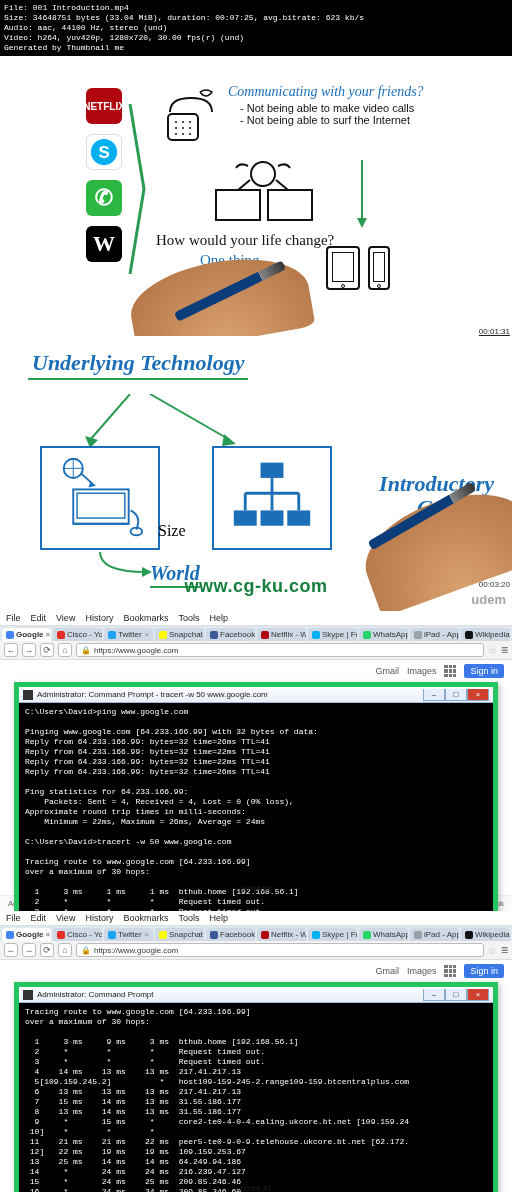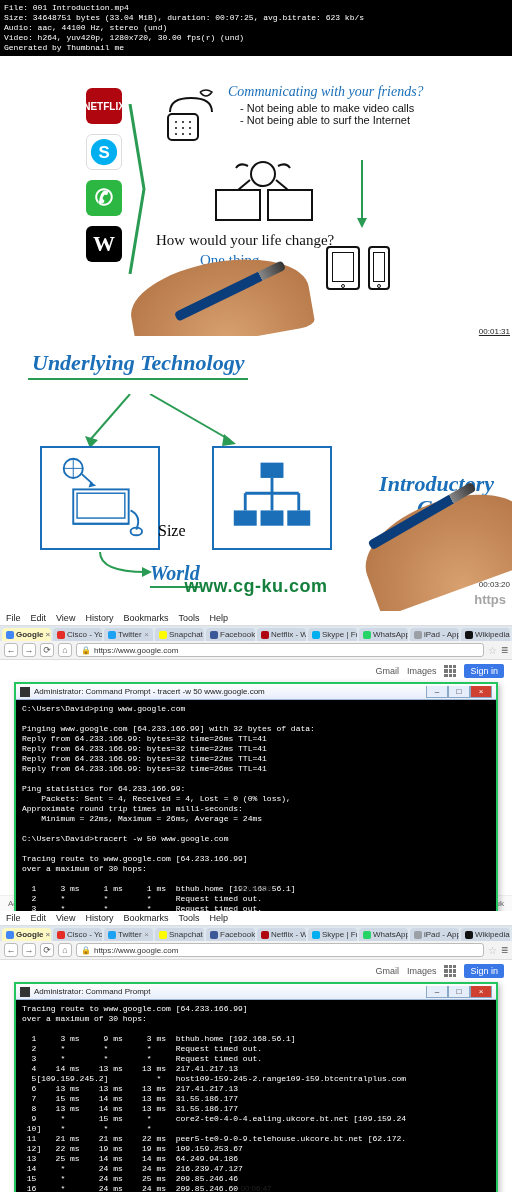--- a/index.html
+++ b/index.html
@@ -136,21 +136,21 @@
   .menubar {
     display: flex; gap: 10px; padding: 2px 6px; font-size: 9px; color: #222;
     border-bottom: 1px solid #ddd;
   }
   .tabstrip { display: flex; gap: 2px; padding: 2px 2px 0 2px; background: #dfe7ef; }
   .browser-tab {
     flex: 1 1 0; min-width: 0; padding: 2px 4px; font-size: 8px; color: #333;
     background: #cfd9e6; border-top-left-radius: 4px; border-top-right-radius: 4px;
     display: flex; align-items: center; gap: 2px; overflow: hidden; white-space: nowrap;
   }
-  .browser-tab.active { background: #fef9c3; font-weight: bold; }
+  .browser-tab.active { background: #ffffff; font-weight: bold; }
   .browser-tab .favicon { width: 8px; height: 8px; border-radius: 2px; flex-shrink: 0; }
   .close-x { margin-left: auto; color: #888; font-size: 8px; flex-shrink: 0; }
 
   .addrbar { display: flex; align-items: center; gap: 4px; padding: 2px 4px; background: #f3f3f3; border-bottom: 1px solid #ddd; }
   .nav-btn { width: 14px; height: 14px; border: 1px solid #bbb; border-radius: 3px; background: #fff; display:flex;align-items:center;justify-content:center;font-size:9px;color:#555; }
   .url-field { flex: 1; height: 14px; border: 1px solid #bbb; border-radius: 3px; padding: 0 4px; font-size: 8px; color: #333; display:flex;align-items:center; background:#fff;}
   .url-lock { color: #2a9b52; margin-right: 3px; font-size: 8px; }
   .star { color: #bbb; font-size: 10px; }
   .menu-icon { font-size: 12px; color: #555; }
 
@@ -158,21 +158,21 @@
   .google-links { position: absolute; top: 4px; right: 8px; font-size: 9px; color: #555; display: flex; gap: 8px; align-items: center; }
   .signin-btn { background: #3b78e7; color: #fff; padding: 2px 6px; border-radius: 2px; font-size: 9px; }
   .apps-grid {
     width: 12px; height: 12px; display: grid; grid-template-columns: repeat(3,1fr);
     grid-template-rows: repeat(3,1fr); gap: 1px;
   }
   .apps-grid span { background: #777; }
 
   .cmd-window {
     position: absolute; left: 14px; right: 14px; top: 22px;
-    border: 2px solid #22c55e; background: #ecf2f9;
+    border: 5px solid #22c55e; background: #ecf2f9;
     box-shadow: 2px 2px 6px rgba(0,0,0,.25);
   }
   .cmd-titlebar {
     height: 16px; display: flex; align-items: center; padding: 0 4px;
     font-size: 8px; color: #222; background: linear-gradient(#fdfdfd,#e7eefb);
     border-bottom: 1px solid #9fb6d4;
   }
   .cmd-title-icon { width: 10px; height: 10px; background: #333; margin-right: 4px; }
   .win-btns { margin-left: auto; display: flex; gap: 0; }
   .win-btn { width: 22px; height: 12px; border: 1px solid #8aa8c8; border-top: none; display:flex;align-items:center;justify-content:center; font-size:8px; }
@@ -334,21 +334,21 @@
 
   <div class="wb2-right-text">
     <span>Introductory</span><br><span style="margin-left:38px">Cours</span>
   </div>
 
   <div class="wb2-hand"></div>
   <div class="wb2-pen"></div>
 
   <div class="wb2-timecode">00:03:20</div>
   <div class="wb2-watermark">www.cg-ku.com</div>
-  <div class="wb2-udemy">https</div>
+  <div class="wb2-udemy">udem</div>
 </div>
 
 <div class="browser-panel">
   <div class="menubar">
     <span>File</span>
     <span>Edit</span>
     <span>View</span>
     <span>History</span>
     <span>Bookmarks</span>
     <span>Tools</span>

